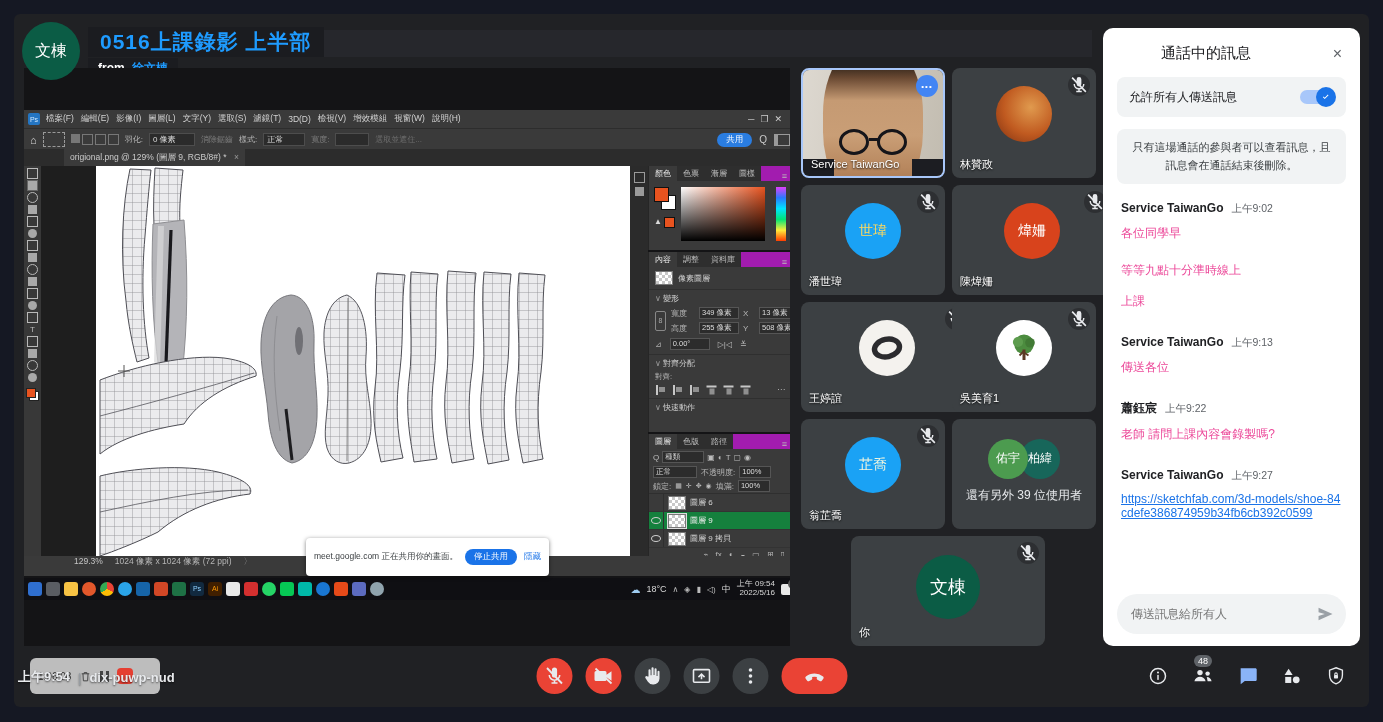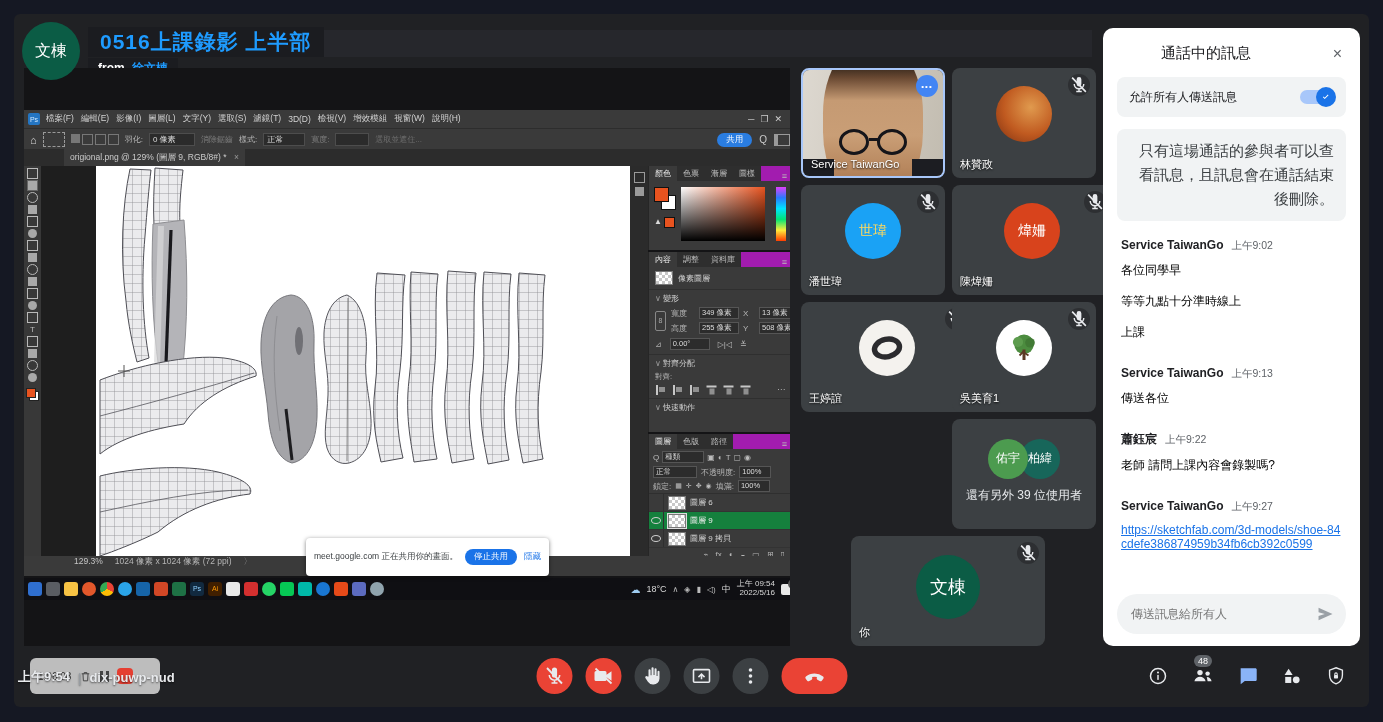--- a/index.html
+++ b/index.html
@@ -41,21 +41,21 @@
   .tile{background:#3c4043;border-radius:8px;overflow:hidden;}
   .tname{position:absolute;left:8px;bottom:6px;color:#fff;font-size:11px;text-shadow:0 1px 2px rgba(0,0,0,.9);}
   .mute{position:absolute;top:6px;right:6px;width:22px;height:22px;border-radius:50%;
     background:rgba(32,33,36,.55);display:flex;align-items:center;justify-content:center;color:#fff;}
   .cav{position:absolute;left:50%;top:42%;transform:translate(-50%,-50%);width:56px;height:56px;border-radius:50%;
     display:flex;align-items:center;justify-content:center;font-size:14px;}
   
   .chatp{left:1089px;top:14px;width:257px;height:618px;background:#fff;border-radius:10px;color:#202124;}
   .msg-sender{font-size:12px;font-weight:bold;color:#202124;}
   .msg-time{font-size:10.5px;color:#5f6368;margin-left:8px;font-weight:normal;}
-  .msg-line{font-size:12px;color:#000000;margin-top:9px;}
+  .msg-line{font-size:12px;color:#ec4899;margin-top:9px;}
   
   .cbtn{width:36px;height:36px;border-radius:50%;display:flex;align-items:center;justify-content:center;}
   .cbtn.red{background:#ea4335;color:#fff;}
   .cbtn.gray{background:#3c4043;color:#e8eaed;}
   .fic{width:24px;height:24px;color:#e8eaed;}
   svg{display:block;}
 </style>
 </head>
 <body>
 
@@ -497,20 +497,31 @@
         </svg>
     </span>
     <span class="tname">吳美育1</span>
     <span class="mute">
         <svg class="fic" width="13" height="13" viewBox="0 0 24 24">
           <use href="#s-micoff"></use>
         </svg>
       </span>
   </div>
 
+  <div class="abs tile" style="left:787px;top:405px;width:144px;height:110px;">
+    <span class="cav" style="background:#1aa2f5;color:#f2f7df;">
+        <span>芷喬</span>
+      </span>
+    <span class="tname">翁芷喬</span>
+    <span class="mute">
+        <svg class="fic" width="13" height="13" viewBox="0 0 24 24">
+          <use href="#s-micoff"></use>
+        </svg>
+      </span>
+  </div>
 
   <div class="abs tile" style="left:938px;top:405px;width:144px;height:110px;">
     <span style="position:absolute;left:50%;top:36%;transform:translate(-50%,-50%);display:flex;">
       <span style="width:40px;height:40px;border-radius:50%;background:#4c9b4f;color:#fff;font-size:12px;display:flex;align-items:center;justify-content:center;z-index:1;">
           <span>佑宇</span>
         </span>
       <span style="width:40px;height:40px;border-radius:50%;background:#17665a;color:#fff;font-size:12px;display:flex;align-items:center;justify-content:center;margin-left:-8px;">
           <span>柏緯</span>
         </span>
     </span>
@@ -537,27 +548,27 @@
     <div style="margin:4px 14px 0;background:#f1f3f4;border-radius:8px;height:40px;display:flex;align-items:center;padding:0 12px;">
       <span style="font-size:12px;color:#202124;">允許所有人傳送訊息</span>
       <span style="margin-left:auto;position:relative;width:34px;height:14px;background:#a8c7fa;border-radius:7px;display:inline-block;">
         <span style="position:absolute;right:-2px;top:-3px;width:20px;height:20px;border-radius:50%;background:#1a73e8;display:flex;align-items:center;justify-content:center;">
           <svg width="12" height="12" viewBox="0 0 24 24" style="color:#fff;">
               <use href="#s-check"></use>
             </svg>
         </span>
       </span>
     </div>
-    <div style="margin:12px 14px 0;background:#f1f3f4;border-radius:8px;padding:10px 12px;font-size:15px;color:#3c4043;line-height:1.6;text-align:right;">只有這場通話的參與者可以查看訊息，且訊息會在通話結束後刪除。</div>
+    <div style="margin:12px 14px 0;background:#f1f3f4;border-radius:8px;padding:10px 12px;font-size:11px;color:#3c4043;line-height:1.6;text-align:center;">只有這場通話的參與者可以查看訊息，且訊息會在通話結束後刪除。</div>
 
     <div style="padding:14px 18px 0;">
       <div>
         <div><span class="msg-sender">Service TaiwanGo</span><span class="msg-time">上午9:02</span></div>
         <div class="msg-line">各位同學早</div>
-        <div class="msg-line" style="margin-top:14px;">等等九點十分準時線上</div>
+        <div class="msg-line" style="margin-top:20px;">等等九點十分準時線上</div>
         <div class="msg-line" style="margin-top:14px;">上課</div>
       </div>
       <div style="margin-top:22px;">
         <div><span class="msg-sender">Service TaiwanGo</span><span class="msg-time">上午9:13</span></div>
         <div class="msg-line">傳送各位</div>
       </div>
       <div style="margin-top:22px;">
         <div><span class="msg-sender">蕭鈺宸</span><span class="msg-time">上午9:22</span></div>
         <div class="msg-line">老師 請問上課內容會錄製嗎?</div>
       </div>

